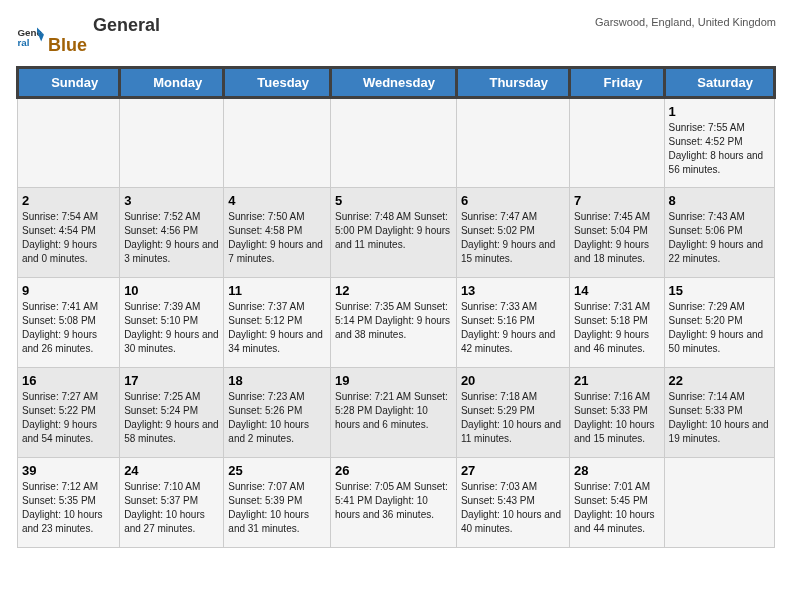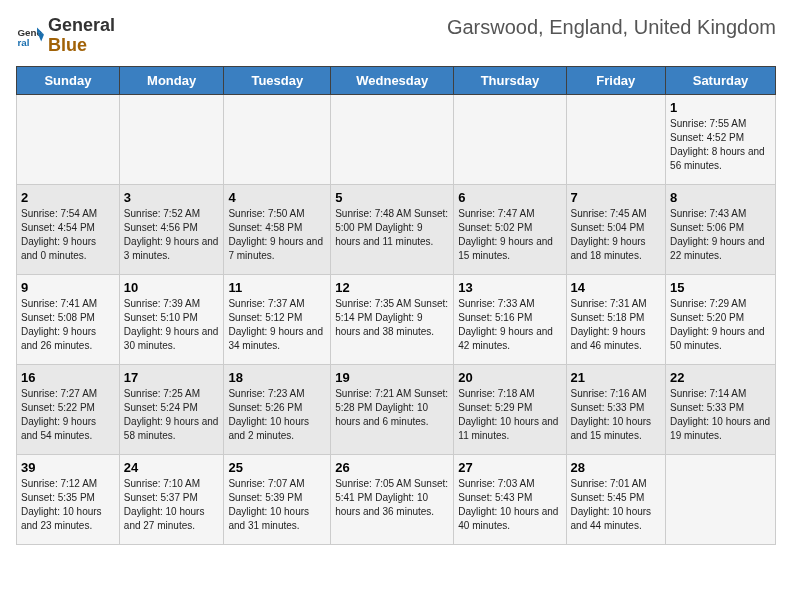--- a/index.html
+++ b/index.html
@@ -27,38 +27,38 @@
     }
     .title-block {
       text-align: right;
     }
     .main-title {
       font-size: 32px;
       font-weight: bold;
       color: #333;
     }
     .subtitle {
-      font-size: 20px;
+      font-size: 11px;
       color: #555;
     }
     table {
       width: 100%;
       border-collapse: collapse;
       font-size: 11px;
     }
     thead tr {
       background-color: #3a7fc1;
       color: white;
     }
     thead th {
-      padding: 6px 2px;
-      text-align: center;
+      padding: 6px 20px;
+      text-align: right;
       font-size: 13px;
       font-weight: bold;
-      border: 1px solid #404040;
+      border: 3px solid #404040;
     }
     tbody tr {
       vertical-align: top;
     }
     tbody tr:nth-child(odd) {
       background-color: #f5f5f5;
     }
     tbody tr:nth-child(even) {
       background-color: #e8e8e8;
     }
@@ -86,21 +86,21 @@
 <div class="header-section">
   <div class="logo">
     <svg class="logo-icon" viewBox="0 0 40 40">
       <text x="2" y="20" font-size="14" font-weight="bold" fill="#333">Gene</text>
       <text x="2" y="34" font-size="14" font-weight="bold" fill="#1a6faf">ral</text>
       <polygon points="30,8 40,18 30,14" fill="#1a6faf"></polygon>
       <polygon points="30,14 40,18 36,28" fill="#1a6faf"></polygon>
     </svg>
     <div>
       <div style="font-size:18px;font-weight:bold;color:#333;line-height:1.1;">
-        <span style="color:#333;">General</span><br>
+        <span style="color:#333;margin-left:45px;">General</span><br>
         <span style="color:#a16207;">Blue</span>
       </div>
     </div>
   </div>
   <div class="title-block">
     <div class="subtitle">Garswood, England, United Kingdom</div>
   </div>
 </div>
 
 <table>

